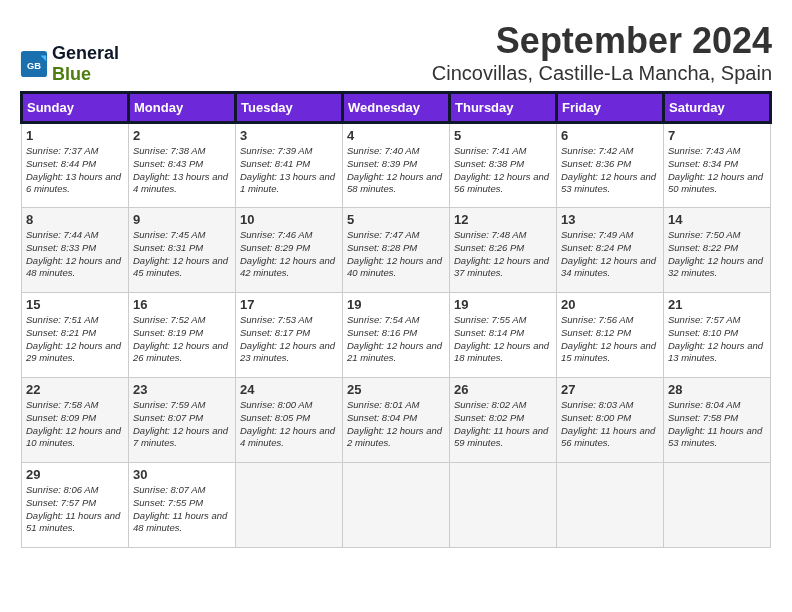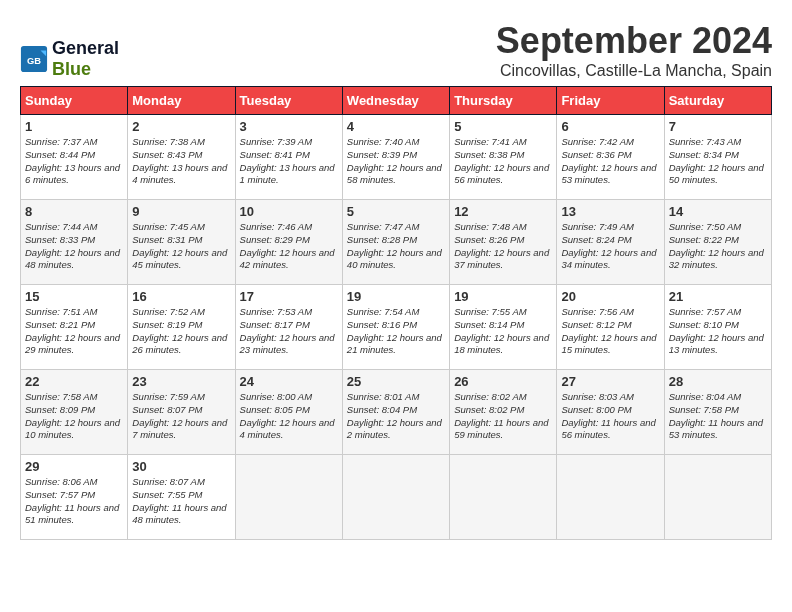--- a/index.html
+++ b/index.html
@@ -32,36 +32,36 @@
     }
     .title-block {
       text-align: right;
     }
     .month-title {
       font-size: 36px;
       font-weight: bold;
       color: #333;
     }
     .location {
-      font-size: 16px;
+      font-size: 20px;
       color: #333;
     }
     table {
       width: 100%;
       border-collapse: collapse;
       table-layout: fixed;
     }
     thead tr th {
-      background-color: #ef4444;
+      background-color: #6d28d9;
       color: #fff;
       font-size: 13px;
       font-weight: bold;
       padding: 6px 4px;
       text-align: left;
-      border: 1px solid #0f172a;
+      border: 3px solid #0f172a;
     }
     tbody tr td {
       vertical-align: top;
       font-size: 10px;
       color: #333;
       padding: 4px 4px;
       border: 1px solid #ccc;
       height: 85px;
       background: #fff;
     }

